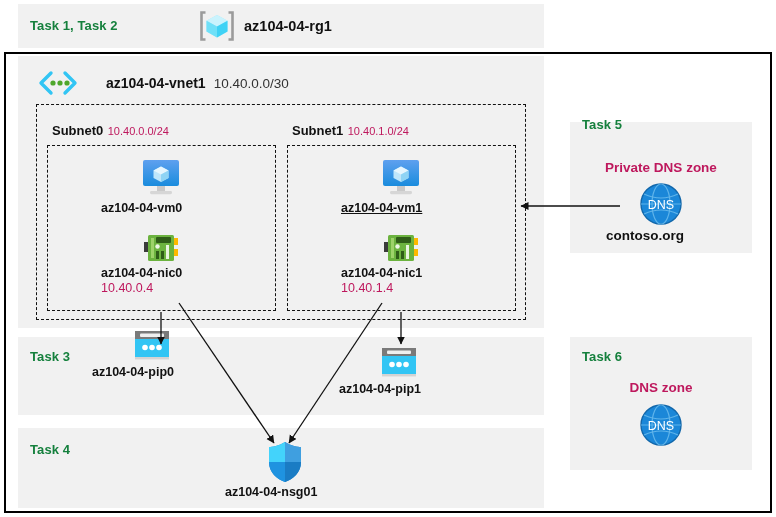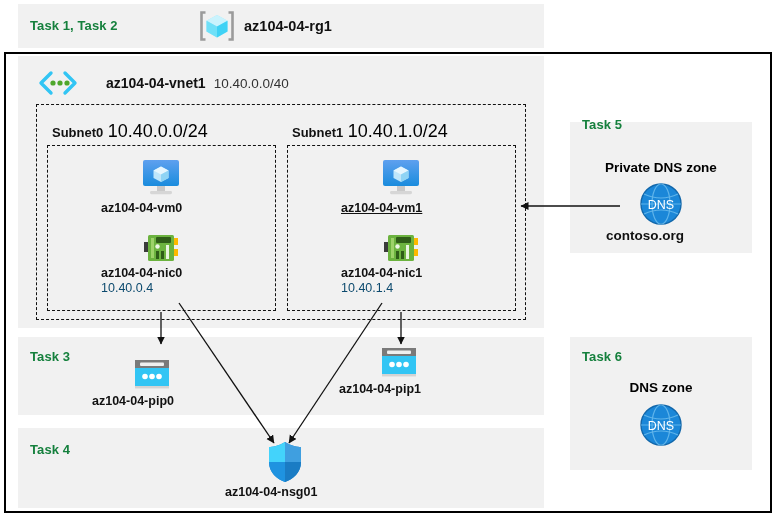--- a/index.html
+++ b/index.html
@@ -25,34 +25,34 @@
   .dashed{
     position:absolute;border:1.6px dashed #111;box-sizing:border-box;
     background:transparent;
   }
 
   .node{position:absolute;}
   .node-label{
     font-size:12.5px;font-weight:bold;color:#111;white-space:nowrap;
     line-height:15px;
   }
-  .node-sub{font-size:12.5px;color:#0c4a6e;white-space:nowrap;line-height:15px;}
+  .node-sub{font-size:12.5px;color:#be185d;white-space:nowrap;line-height:15px;}
 
   .title-row{position:absolute;display:flex;align-items:center;gap:8px;white-space:nowrap;}
   .title-bold{font-size:14px;font-weight:bold;color:#111;margin-left:18px;}
   .title-reg{font-size:13.5px;color:#333;font-weight:normal;}
 
   .subnet-title{position:absolute;white-space:nowrap;}
   .subnet-title b{font-size:13px;color:#111;}
-  .subnet-title span{font-size:18px;color:#000000;}
+  .subnet-title span{font-size:11px;color:#be185d;}
 
   .hdr-name{font-size:14.5px;font-weight:bold;color:#111;}
 
   .zone-title{
-    position:absolute;font-size:13.5px;font-weight:bold;color:#000000;
+    position:absolute;font-size:13.5px;font-weight:bold;color:#be185d;
     white-space:nowrap;text-align:center;
   }
   .zone-name{
     position:absolute;font-size:13.5px;font-weight:bold;color:#111;
     white-space:nowrap;text-align:center;
   }
 
   svg.icon{display:block;}
   .arrows{position:absolute;inset:0;pointer-events:none;}
 </style>
@@ -87,21 +87,21 @@
     <span>
       <svg class="icon" width="44" height="26" viewBox="0 0 44 26">
         <path d="M15 3 L5 13 L15 23" fill="none" stroke="#32c5f4" stroke-width="3.4" stroke-linecap="round" stroke-linejoin="round"></path>
         <path d="M29 3 L39 13 L29 23" fill="none" stroke="#32c5f4" stroke-width="3.4" stroke-linecap="round" stroke-linejoin="round"></path>
         <circle cx="17" cy="13" r="2.6" fill="#4fa72b"></circle>
         <circle cx="24" cy="13" r="2.6" fill="#4fa72b"></circle>
         <circle cx="31" cy="13" r="2.6" fill="#4fa72b"></circle>
       </svg>
     </span>
     <span class="title-bold">az104-04-vnet1</span>
-    <span class="title-reg">10.40.0.0/40</span>
+    <span class="title-reg">10.40.0.0/30</span>
   </div>
 
   <div class="dashed" style="left:36px;top:104px;width:490px;height:216px;"></div>
 
   <div class="subnet-title" style="left:52px;top:121px;">
     <b>Subnet0</b>
     <span>10.40.0.0/24</span>
   </div>
   <div class="dashed" style="left:47px;top:145px;width:229px;height:166px;"></div>
 
@@ -179,21 +179,21 @@
         <circle cx="14.5" cy="14.5" r="2.2" fill="#eef7e6"></circle>
       </svg>
     </span>
     <div class="node-label" style="margin-top:2px;">az104-04-nic1</div>
     <div class="node-sub">10.40.1.4</div>
   </div>
 
   <div class="panel" style="left:18px;top:337px;width:526px;height:78px;"></div>
   <div class="task-label" style="left:30px;top:349px;">Task 3</div>
 
-  <div class="node" style="left:92px;top:357px;width:120px;">
+  <div class="node" style="left:92px;top:328px;width:120px;">
     <span>
       <svg class="icon" width="44" height="34" viewBox="0 0 44 34" style="margin:0 auto;">
         <rect x="5" y="3" width="34" height="8" fill="#7a7a7a"></rect>
         <rect x="10" y="5.5" width="24" height="3.5" rx="1" fill="#efefef"></rect>
         <rect x="5" y="11" width="34" height="18" fill="#32c5f4"></rect>
         <circle cx="15" cy="19.5" r="2.8" fill="#ffffff"></circle>
         <circle cx="22" cy="19.5" r="2.8" fill="#ffffff"></circle>
         <circle cx="29" cy="19.5" r="2.8" fill="#ffffff"></circle>
         <rect x="5" y="29" width="34" height="2.4" fill="#d3d3d3"></rect>
       </svg>

